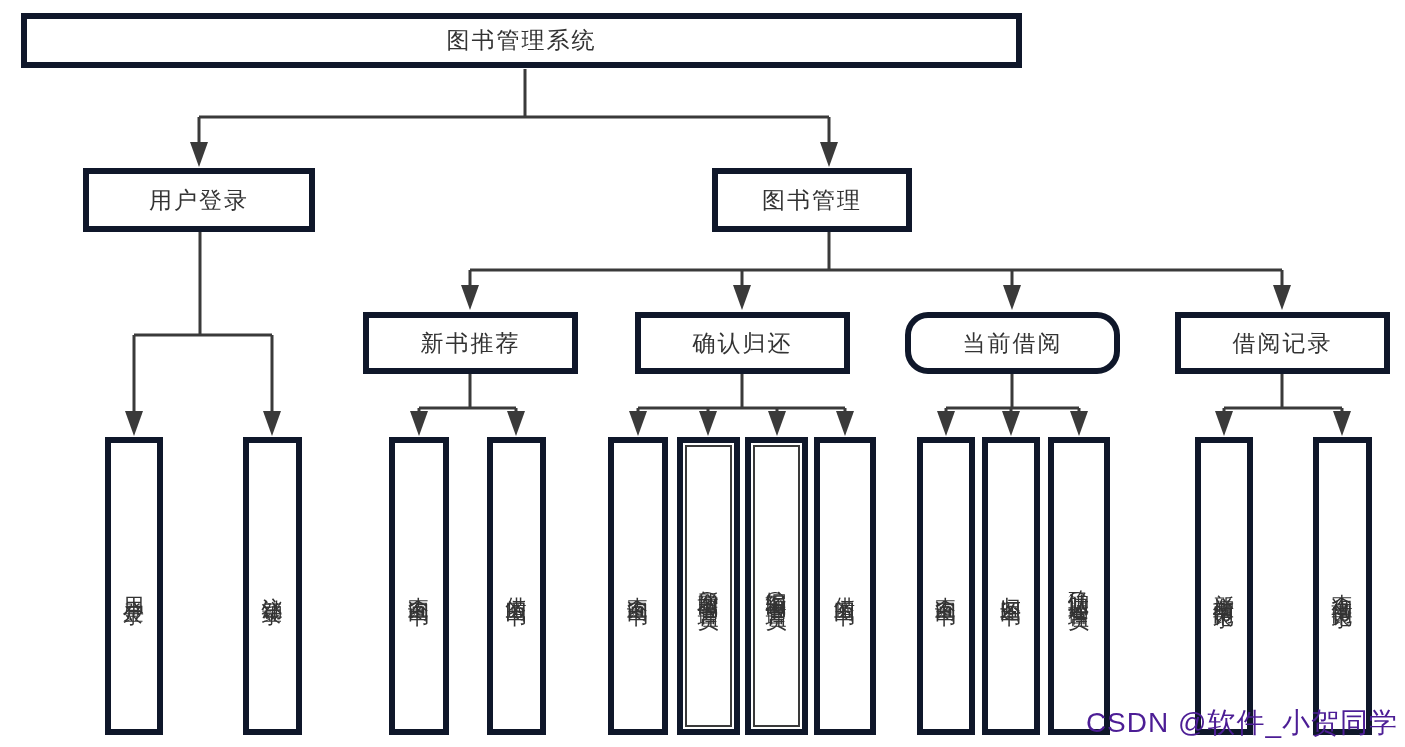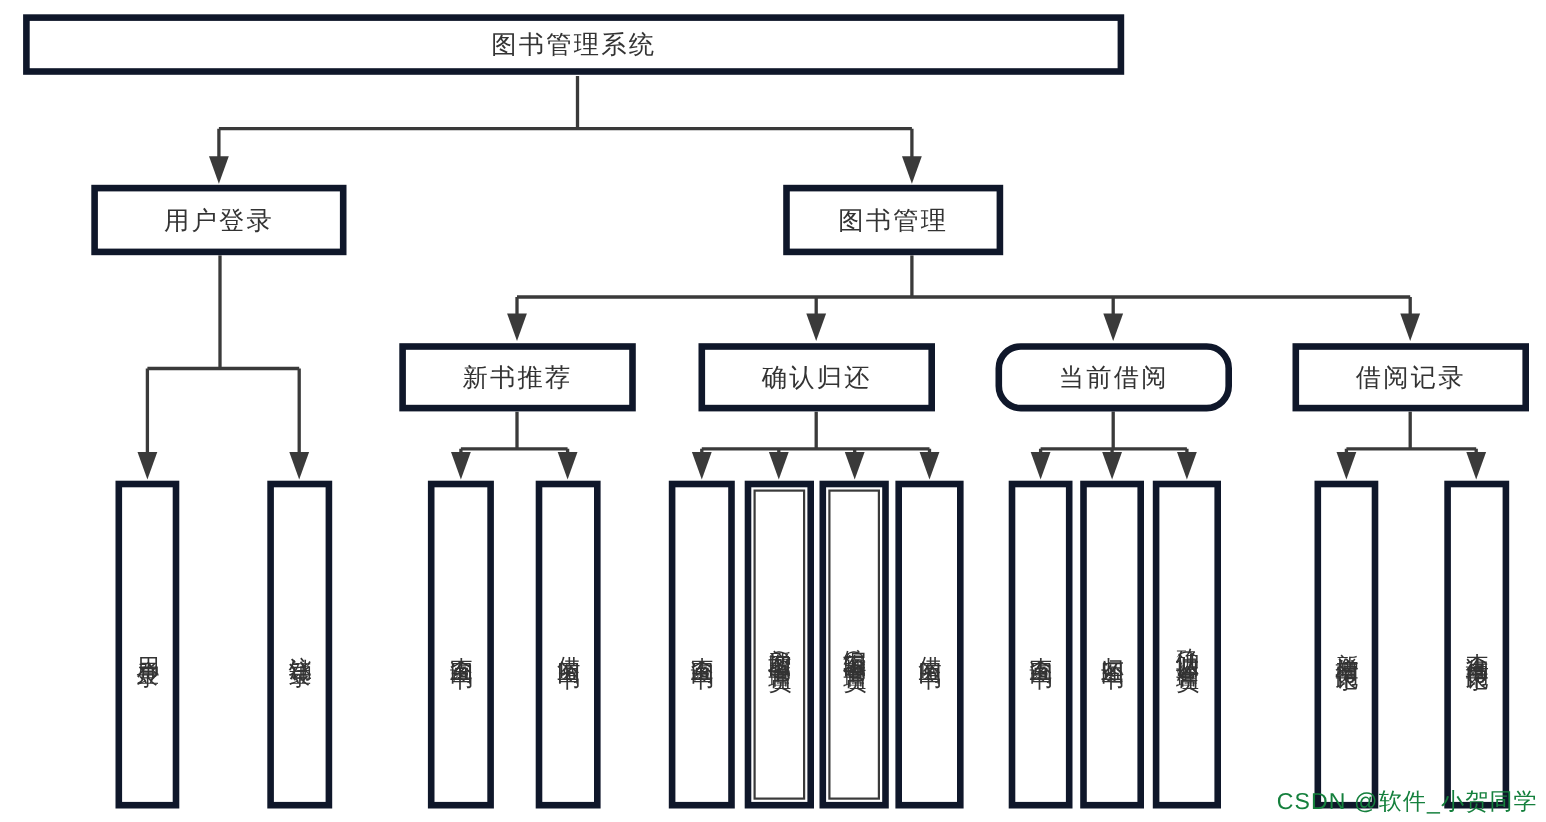--- a/index.html
+++ b/index.html
@@ -39,21 +39,21 @@
   .l9{left:917px;width:58px;}
   .l10{left:982px;width:58px;}
   .l11{left:1048px;width:62px;}
   .l12{left:1195px;width:58px;}
   .l13{left:1313px;width:59px;}
   .dbl::before{
     content:"";position:absolute;left:2px;right:2px;top:2px;bottom:2px;
     border:2px solid #3a3a3a;pointer-events:none;
   }
   .watermark{
-    position:absolute;right:7px;bottom:5px;font-size:21px;color:#15803d;
+    position:absolute;right:7px;bottom:5px;font-size:28px;color:#4c1d95;
     letter-spacing:1px;white-space:nowrap;margin-left:12px;
   }
 </style>
 </head>
 <body>
 
 <div class="canvas">
 
   <svg class="wires" viewBox="0 0 1405 747" xmlns="http://www.w3.org/2000/svg">
       <path d="M525 69 V117 M199 117 H829 M199 117 V146 M829 117 V146 M200 232 V335 M134 335 H272 M134 335 V414 M272 335 V414 M829 232 V270 M470 270 H1282 M470 270 V290 M742 270 V290 M1012 270 V290 M1282 270 V290 M470 374 V408 M742 374 V408 M1012 374 V408 M1282 374 V408 M419 408 H516 M419 408 V415 M516 408 V415 M638 408 H845 M638 408 V415 M708 408 V415 M777 408 V415 M845 408 V415 M946 408 H1079 M946 408 V415 M1011 408 V415 M1079 408 V415 M1224 408 H1342 M1224 408 V415 M1342 408 V415" fill="none" stroke="#3a3a3a" stroke-width="3"></path>

